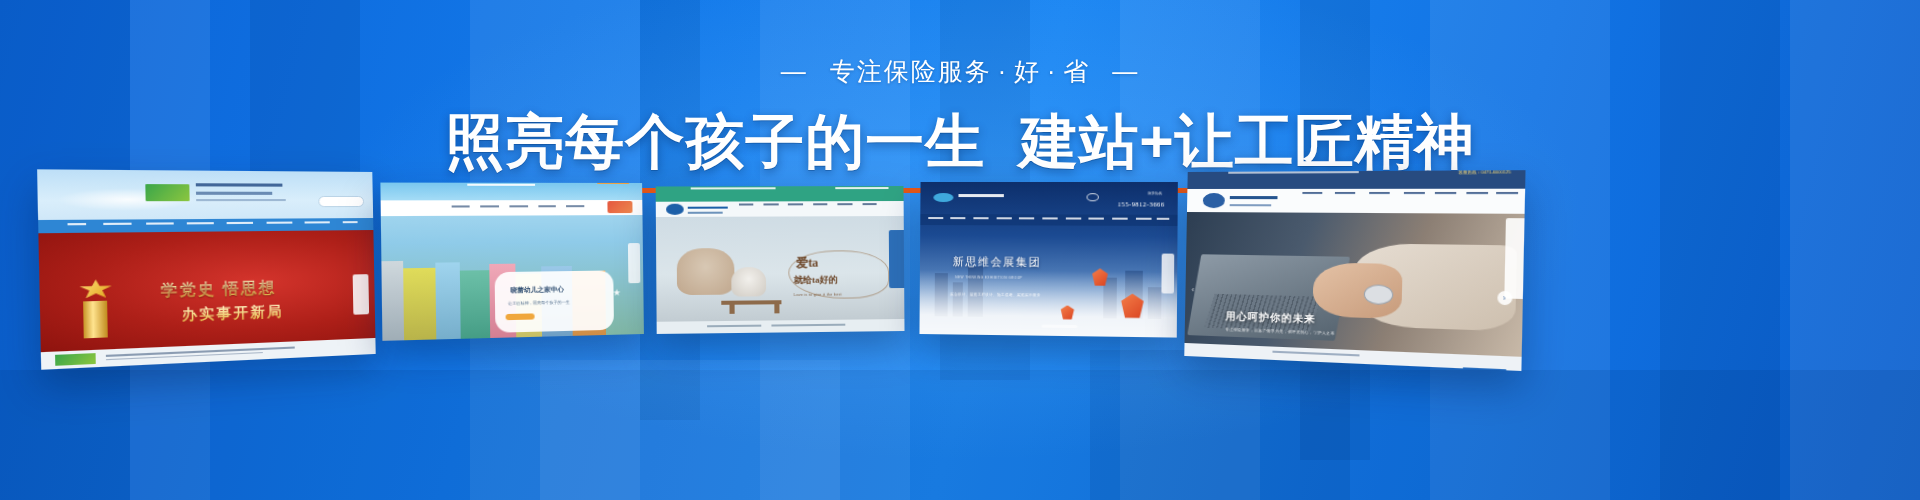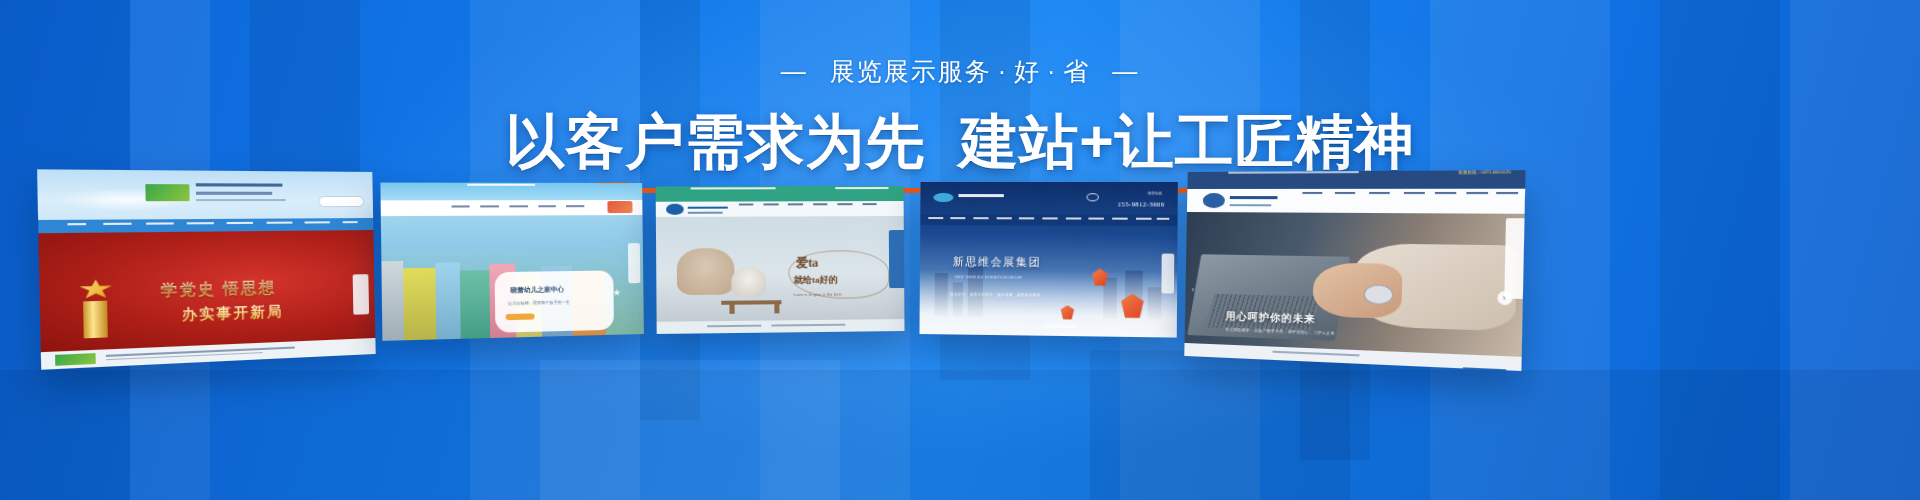--- a/index.html
+++ b/index.html
@@ -243,26 +243,26 @@
     <i class="dk" style="left:1660px;top:0;width:120px;height:500px;"></i>
     <i class="lt" style="left:1790px;top:0;width:130px;height:500px;"></i>
     <i class="dk" style="left:0;top:370px;width:1920px;height:130px;"></i>
     <i class="lt" style="left:540px;top:360px;width:300px;height:140px;"></i>
     <i class="dk" style="left:1090px;top:350px;width:260px;height:150px;"></i>
   </div>
 
   <div class="glow"></div>
 
   <div class="subtitle">
-    <span class="dash">—</span><span>展览展示服务</span><span class="sep">·</span><span>好</span><span class="sep">·</span><span>省</span><span class="dash">—</span>
+    <span class="dash">—</span><span>专注保险服务</span><span class="sep">·</span><span>好</span><span class="sep">·</span><span>省</span><span class="dash">—</span>
   </div>
 
   <div class="headline-wrap">
     <div class="headline">
-      <span>以客户需求为先</span><span class="gap"></span><span>建站+让工匠精神</span>
+      <span>照亮每个孩子的一生</span><span class="gap"></span><span>建站+让工匠精神</span>
       <span class="rule"></span>
     </div>
   </div>
 
   <div class="cards">
 
     <div class="card c1">
       <div class="shot">
         <div class="sky"></div>
         <div class="logo"></div>

